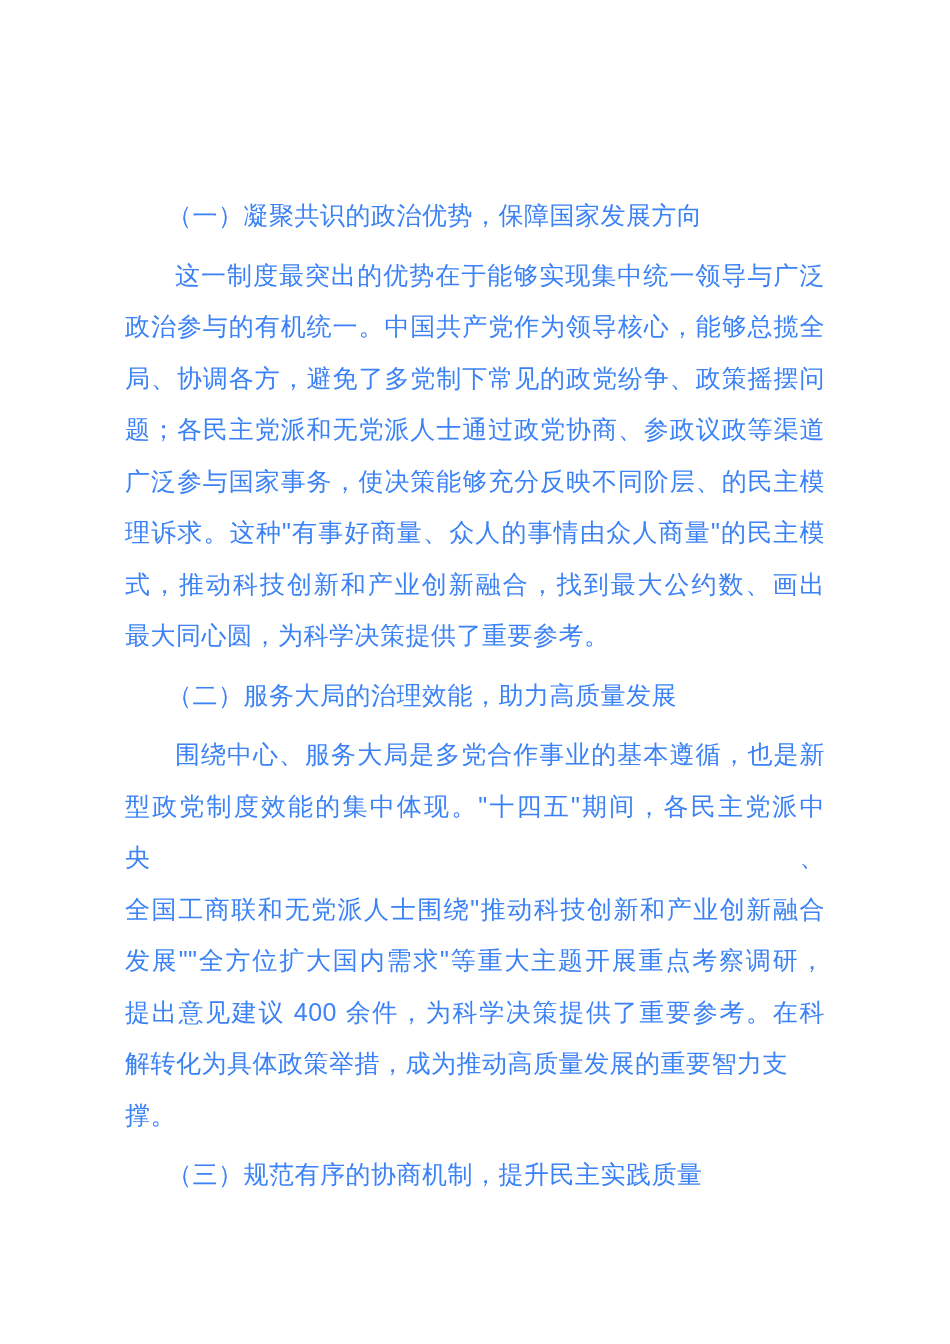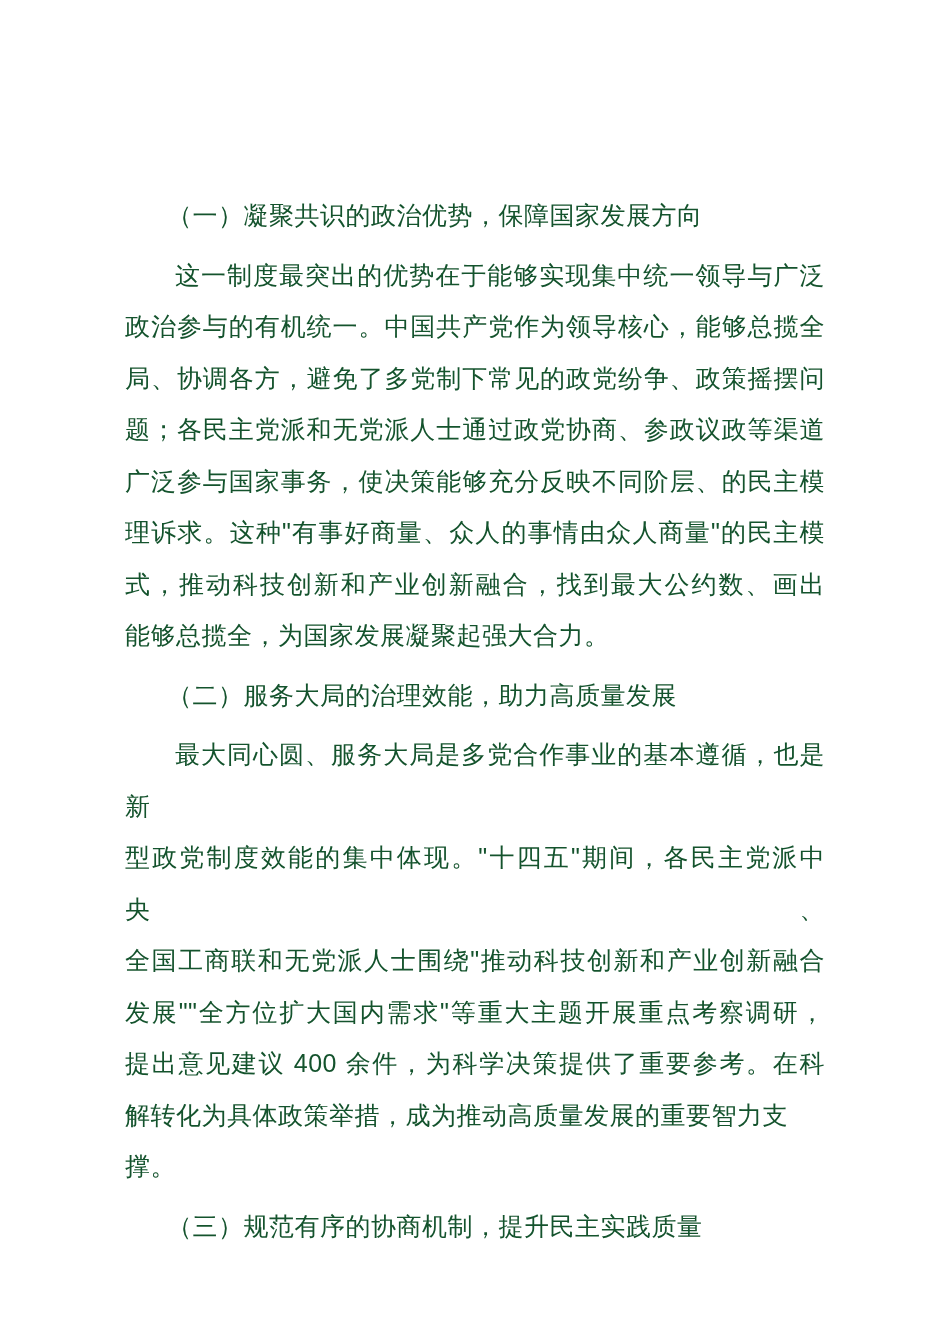--- a/index.html
+++ b/index.html
@@ -46,35 +46,35 @@
     text-indent: 50px;
   }
   .heading {
     font-weight: 400;
   }
 </style>
 </head>
 <body style="background: rgb(255, 255, 255);">
 
 <div class="page">
-  <div class="content" style="color: #14532d;">
+  <div class="content" style="color: #3b82f6;">
       <div class="line heading indent">（一）凝聚共识的政治优势，保障国家发展方向</div>
       <div class="paragraph">
         <div class="line indent just">这一制度最突出的优势在于能够实现集中统一领导与广泛</div>
         <div class="line just">政治参与的有机统一。中国共产党作为领导核心，能够总揽全</div>
         <div class="line just">局、协调各方，避免了多党制下常见的政党纷争、政策摇摆问</div>
         <div class="line just">题；各民主党派和无党派人士通过政党协商、参政议政等渠道</div>
         <div class="line just">广泛参与国家事务，使决策能够充分反映不同阶层、的民主模</div>
         <div class="line just">理诉求。这种"有事好商量、众人的事情由众人商量"的民主模</div>
         <div class="line just">式，推动科技创新和产业创新融合，找到最大公约数、画出</div>
-        <div class="line">能够总揽全，为国家发展凝聚起强大合力。</div>
+        <div class="line">最大同心圆，为科学决策提供了重要参考。</div>
       </div>
       <div class="line heading indent">（二）服务大局的治理效能，助力高质量发展</div>
       <div class="paragraph">
-        <div class="line indent just">最大同心圆、服务大局是多党合作事业的基本遵循，也是新</div>
+        <div class="line indent just">围绕中心、服务大局是多党合作事业的基本遵循，也是新</div>
         <div class="line just">型政党制度效能的集中体现。"十四五"期间，各民主党派中央、</div>
         <div class="line just">全国工商联和无党派人士围绕"推动科技创新和产业创新融合</div>
         <div class="line just">发展""全方位扩大国内需求"等重大主题开展重点考察调研，</div>
         <div class="line just">提出意见建议 400 余件，为科学决策提供了重要参考。在科</div>
         <div class="line">解转化为具体政策举措，成为推动高质量发展的重要智力支撑。</div>
       </div>
       <div class="line heading indent">（三）规范有序的协商机制，提升民主实践质量</div>
     </div>
 </div>
 

